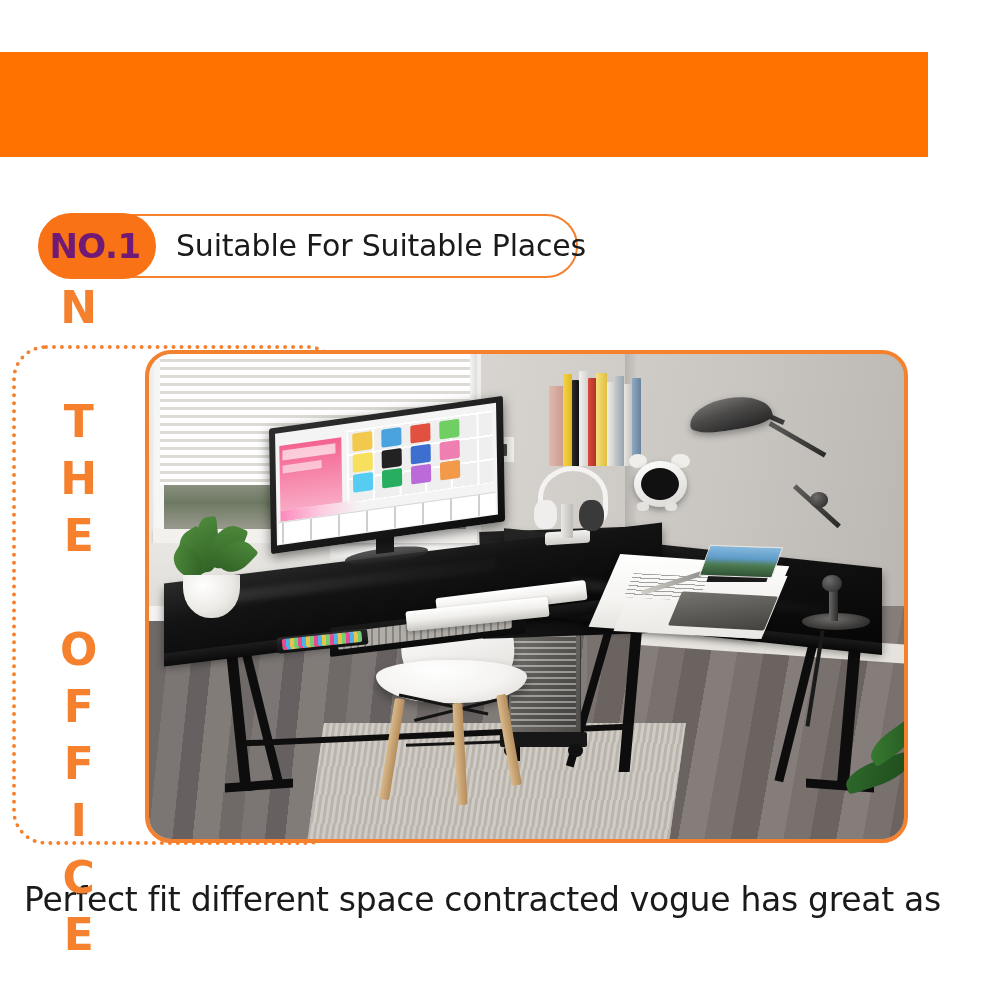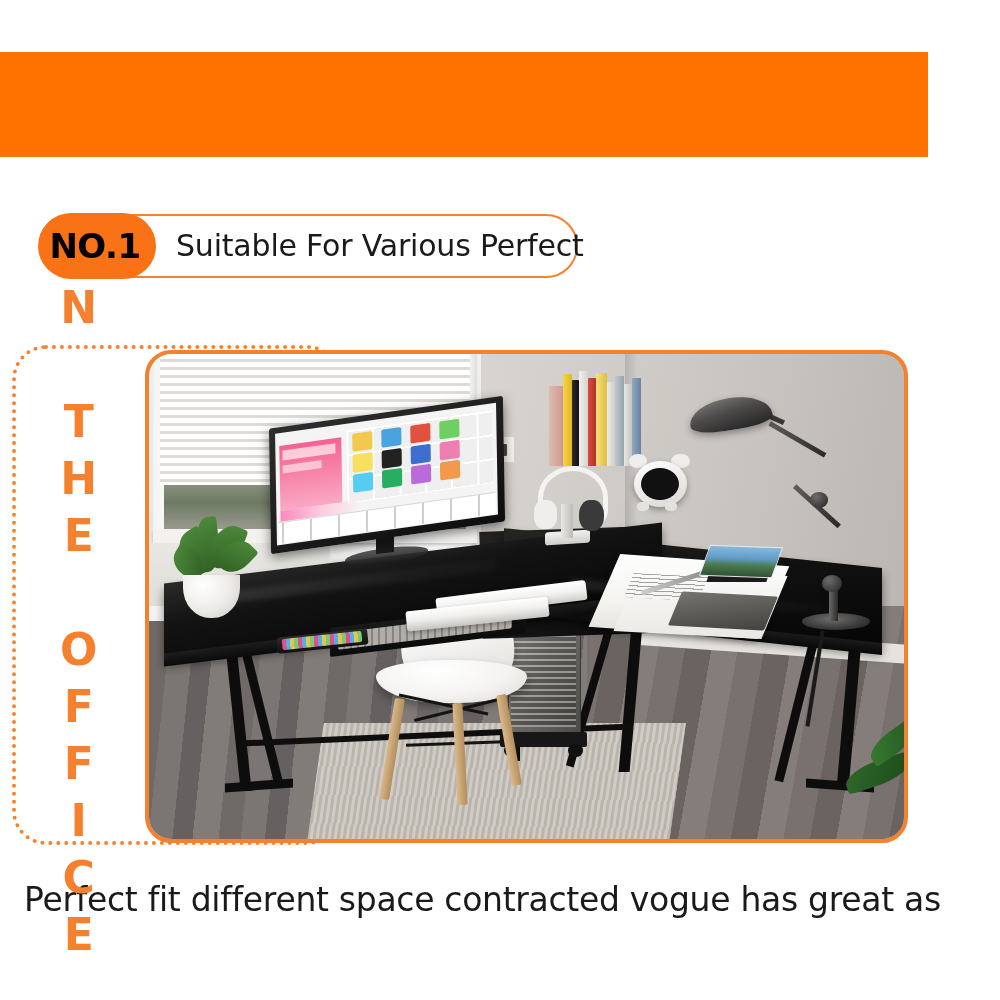--- a/index.html
+++ b/index.html
@@ -39,21 +39,21 @@
     width: 118px;
     height: 66px;
     background: #f97316;
     border-radius: 33px;
     z-index: 3;
     display: flex;
     align-items: center;
     justify-content: center;
   }
   #badge-pill-label {
-    color: #000000;
+    color: #701a75;
     font-family: "DejaVu Sans", sans-serif;
     font-weight: bold;
     font-size: 34px;
     letter-spacing: -0.5px;
     line-height: 1;
     padding-right: 4px;
     text-align: center;
   }
   #badge-box {
     position: absolute;
@@ -383,21 +383,21 @@
 <body>
 
 <div id="top-banner"></div>
 
 <div id="badge-row">
   <div id="badge-box"></div>
   <div id="badge-pill">
     <span id="badge-pill-label">NO.1</span>
   </div>
 </div>
-<div id="badge-text">Suitable For Various Perfect</div>
+<div id="badge-text">Suitable For Suitable Places</div>
 
 <div id="dotted-frame"></div>
 <div id="vertical-label">
   <span id="vertical-label-text">IN THE OFFICE</span>
 </div>
 
 <div id="photo-frame">
   <div id="photo-inner">
 
     <div class="ph" id="wall-left"></div>

